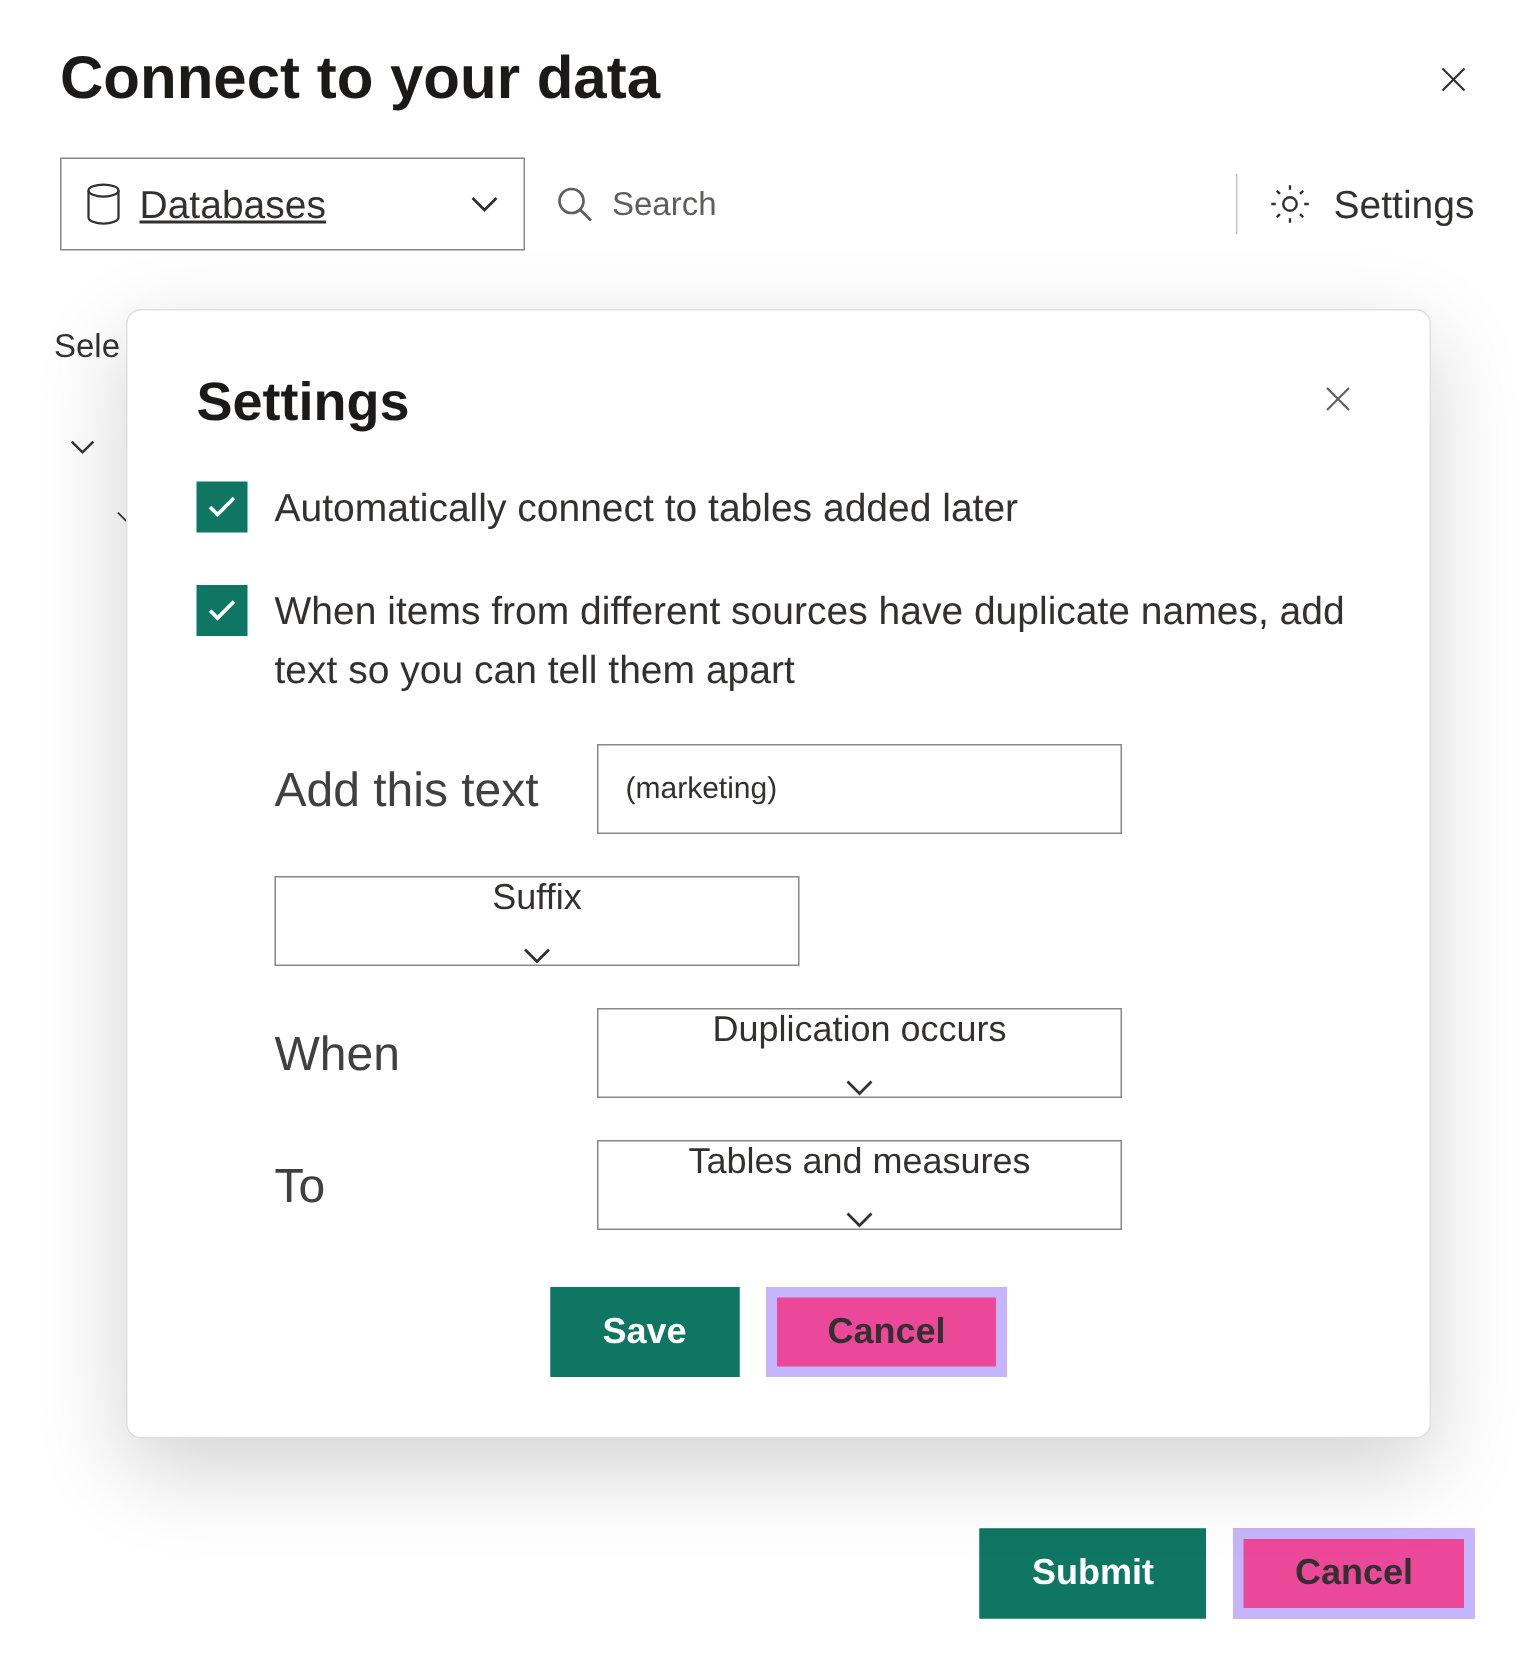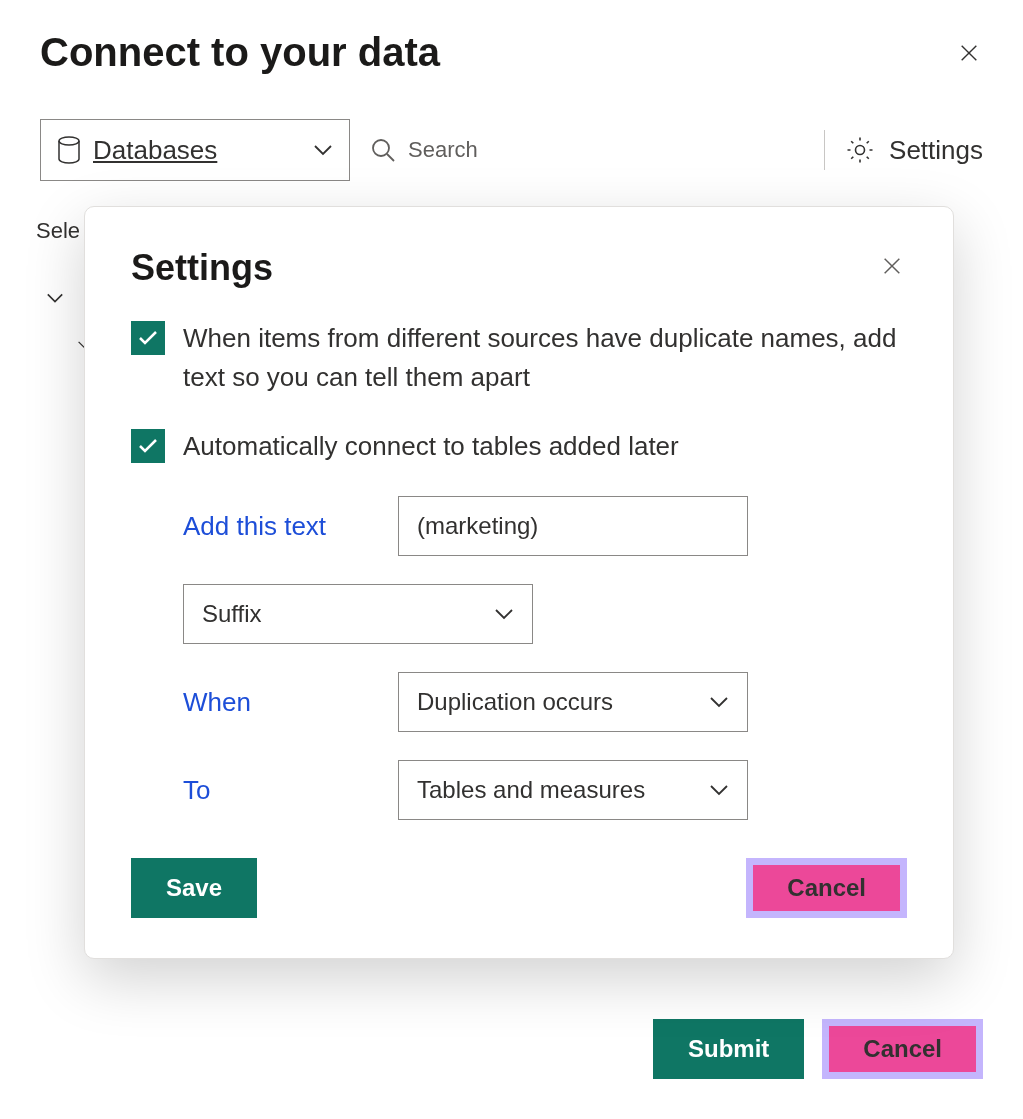--- a/index.html
+++ b/index.html
@@ -18,21 +18,21 @@
     }
     .main-panel {
       padding: 30px 40px;
       position: relative;
       height: 100%;
     }
     .header-row {
       display: flex;
       align-items: center;
       justify-content: space-between;
-      margin-bottom: 44px;
+      margin-bottom: 30px;
     }
     .page-title {
       font-size: 40px;
       font-weight: 700;
       color: #1b1a19;
     }
     .close-x {
       cursor: pointer;
       width: 28px;
       height: 28px;
@@ -185,48 +185,49 @@
       padding-left: 52px;
       margin-top: 20px;
     }
     .form-row {
       display: flex;
       align-items: center;
       margin-bottom: 28px;
     }
     .form-label {
       width: 215px;
-      font-size: 26px;
-      color: #1d4ed8;
+      font-size: 32px;
+      color: #404040;
     }
     .text-input {
       width: 350px;
       height: 60px;
       border: 1px solid #8a8886;
-      font-size: 24px;
+      font-size: 20px;
       padding: 0 18px;
       color: #323130;
       background: #fff;
     }
     .select-box {
       width: 350px;
       height: 60px;
       border: 1px solid #8a8886;
       font-size: 24px;
       padding: 0 18px;
       color: #323130;
       display: flex;
       align-items: center;
       justify-content: space-between;
       background: #fff;
       cursor: pointer;
+      flex-direction: column;
     }
     .modal-footer {
       display: flex;
-      justify-content: space-between;
+      justify-content: center;
       gap: 18px;
       margin-top: 38px;
     }
     .sel-label {
       position: absolute;
       left: 36px;
       top: 218px;
       font-size: 22px;
       color: #323130;
     }
@@ -307,30 +308,30 @@
         </svg>
       </div>
     </div>
 
     <div class="check-row">
       <div class="checkbox">
         <svg viewBox="0 0 20 16" fill="none" stroke="#ffffff" stroke-width="2.5">
           <polyline points="2,8 7,13 18,2"></polyline>
         </svg>
       </div>
-      <div class="check-label">When items from different sources have duplicate names, add text so you can tell them apart</div>
+      <div class="check-label">Automatically connect to tables added later</div>
     </div>
 
     <div class="check-row">
       <div class="checkbox">
         <svg viewBox="0 0 20 16" fill="none" stroke="#ffffff" stroke-width="2.5">
           <polyline points="2,8 7,13 18,2"></polyline>
         </svg>
       </div>
-      <div class="check-label">Automatically connect to tables added later</div>
+      <div class="check-label">When items from different sources have duplicate names, add text so you can tell them apart</div>
     </div>
 
     <div class="form-section">
 
       <div class="form-row">
         <div class="form-label">Add this text</div>
         <input class="text-input" type="text" value="(marketing)" style="">
       </div>
 
       <div class="form-row">

